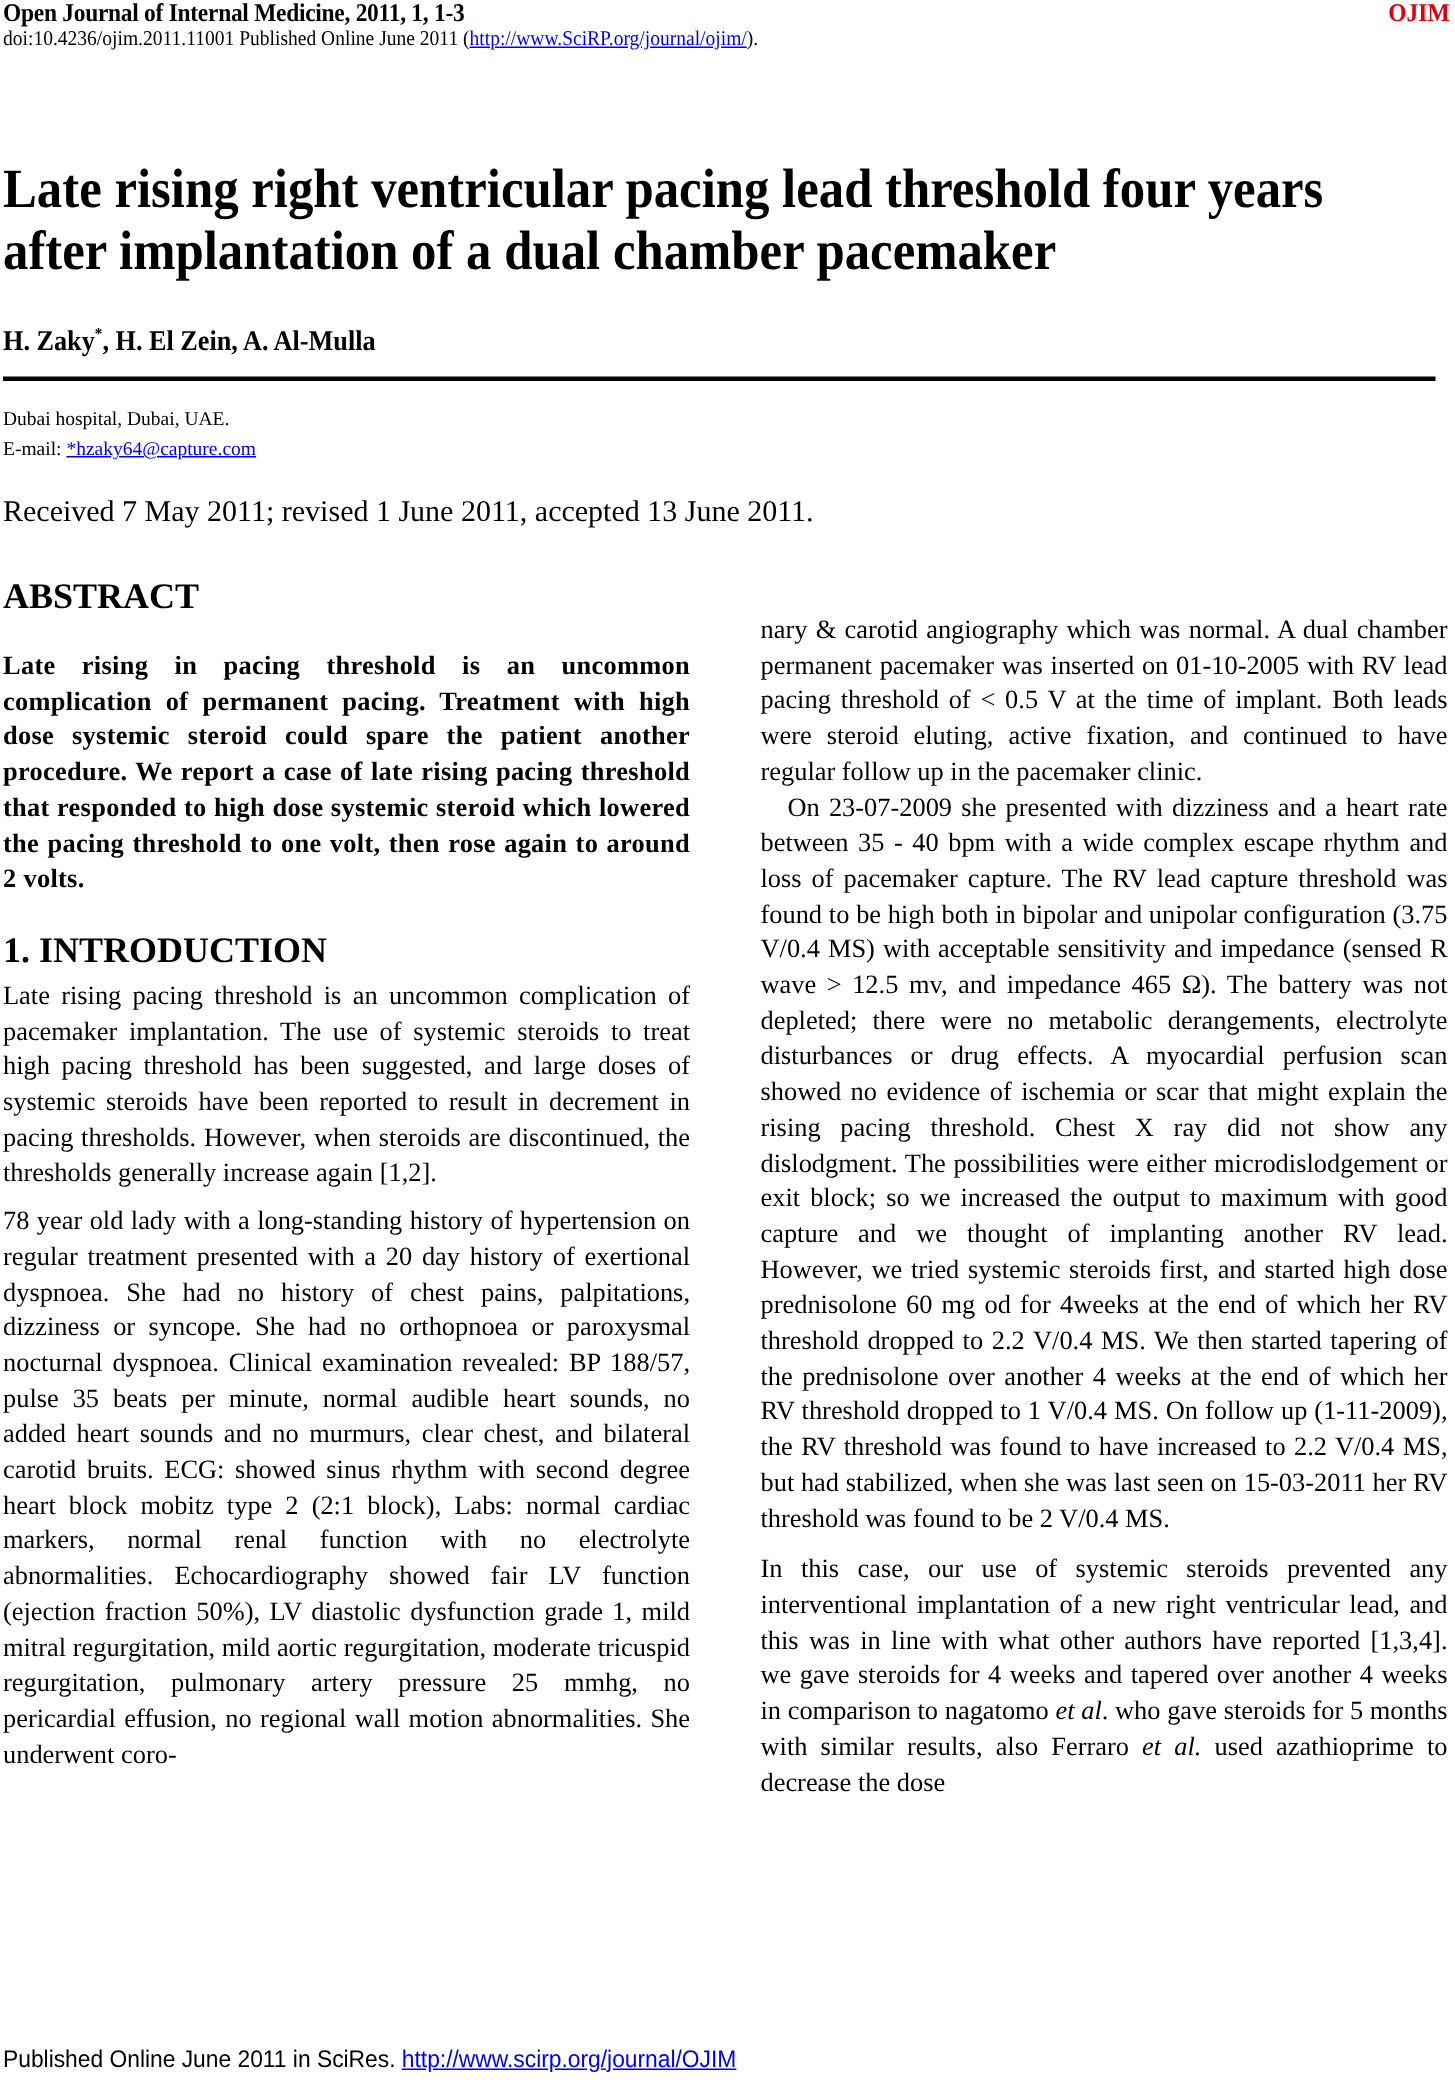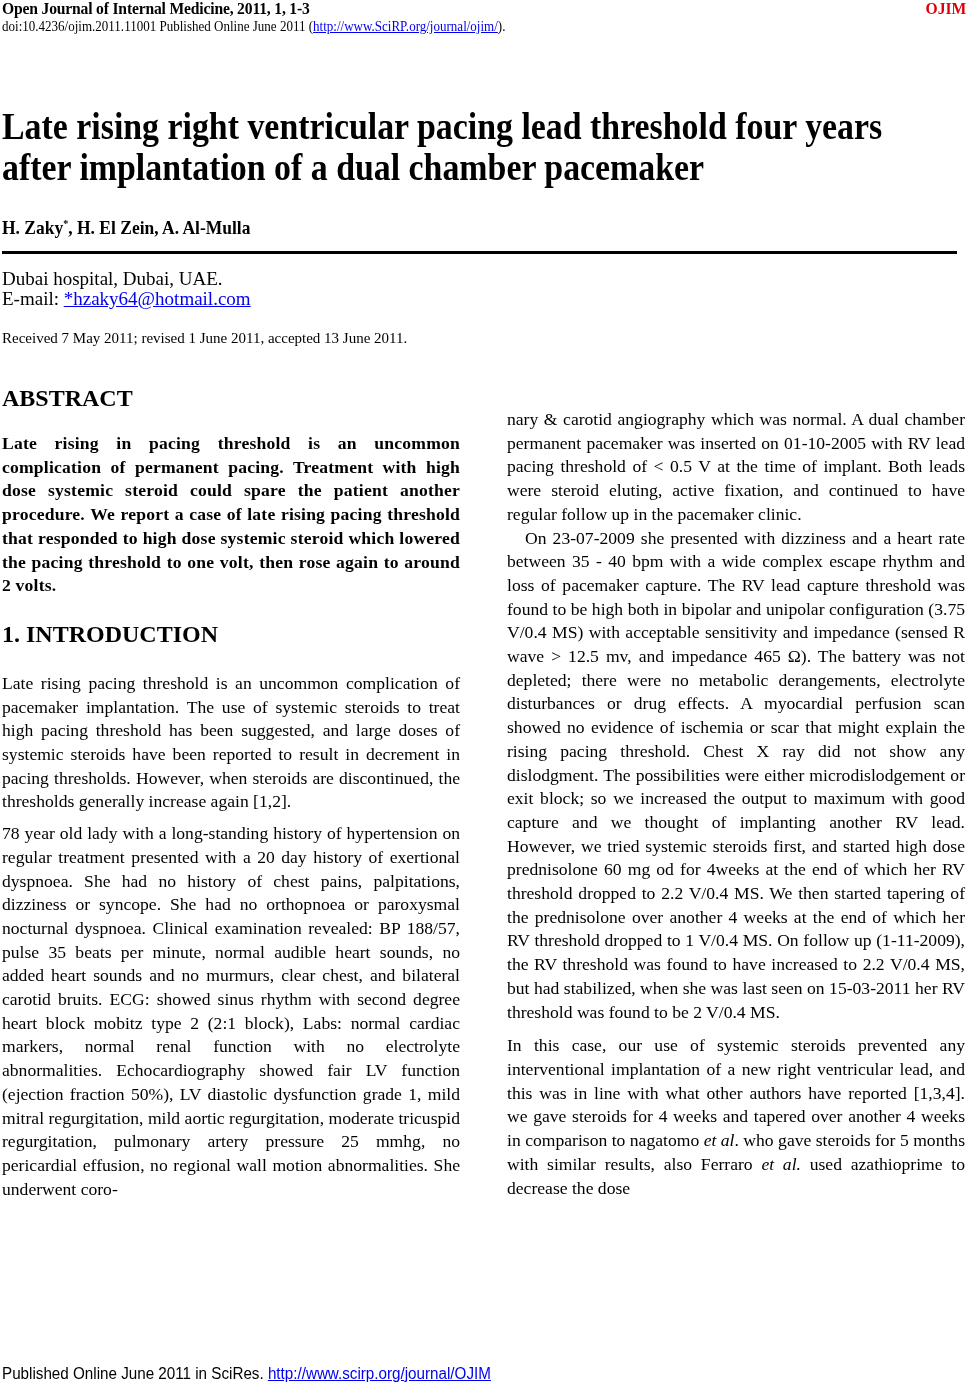--- a/index.html
+++ b/index.html
@@ -5,22 +5,22 @@
   html, body { margin: 0; padding: 0; background: #ffffff; }
   body { width: 970px; height: 1394px; position: relative; overflow: hidden; font-family: "Liberation Serif", "DejaVu Serif", serif; color: #000; }
   .hdr-journal { position: absolute; left: 2px; top: -1px; font-size: 17px; font-weight: bold; letter-spacing: -0.2px; transform: scaleX(0.92); transform-origin: left top; }
   .hdr-ojim { position: absolute; right: 4px; top: -1px; font-size: 17px; font-weight: bold; color: #e0000b; transform: scaleX(0.92); transform-origin: right top; }
   .hdr-doi { position: absolute; left: 2px; top: 19px; font-size: 14px; transform: scaleX(0.93); transform-origin: left top; white-space: nowrap; }
   a.lnk { color: #0000ee; text-decoration: underline; }
   .title { position: absolute; left: 2px; top: 106px; font-size: 37px; font-weight: bold; line-height: 41px; width: 1000px; transform: scaleX(0.915); transform-origin: left top; }
   .authors { position: absolute; left: 2px; top: 217px; font-size: 19px; font-weight: bold; transform: scaleX(0.92); transform-origin: left top; white-space: nowrap; }
   .authors sup { font-size: 11px; }
   .rule { position: absolute; left: 2px; top: 251px; width: 955px; height: 3px; background: #000; }
-  .aff { position: absolute; left: 2px; top: 269px; font-size: 19px; line-height: 20px; }
-  .received { position: absolute; left: 2px; top: 330px; font-size: 15px; text-align: center; }
+  .aff { position: absolute; left: 2px; top: 269px; font-size: 13px; line-height: 20px; }
+  .received { position: absolute; left: 2px; top: 330px; font-size: 20px; text-align: center; }
   .col { position: absolute; width: 458px; font-size: 17.6px; line-height: 23.7px; text-align: justify; }
   .col p { margin: 0; }
   .col-left { left: 2px; top: 384px; }
   .col-right { left: 507px; top: 408px; }
   .sec-h { font-weight: bold; font-size: 24px; line-height: 28px; }
   .abstract-body { font-weight: bold; letter-spacing: 0.2px; }
   .indent { text-indent: 18px; }
   .footer-text { position: absolute; left: 2px; top: 1365px; font-family: "Liberation Sans", "DejaVu Sans", sans-serif; font-size: 16px; transform: scaleX(0.95); transform-origin: left top; white-space: nowrap; }
   .logo { position: absolute; left: 877px; top: 1438px; width: 92px; height: 34px; }
   .logo-text { position: absolute; left: 30px; top: 0px; font-family: "Liberation Sans", "DejaVu Sans", sans-serif; font-size: 14px; line-height: 14px; color: #111; transform: scaleX(0.85); transform-origin: left top; }
@@ -35,29 +35,29 @@
 </div>
 
 <h1 class="title" style="margin:0;">Late rising right ventricular pacing lead threshold four years after implantation of a dual chamber pacemaker</h1>
 
 <div class="authors"><span>H. Zaky</span><sup>*</sup><span>, H.  El Zein, A. Al-Mulla</span></div>
 
 <div class="rule"></div>
 
 <div class="aff">
   <div>Dubai hospital, Dubai, UAE.</div>
-  <div><span>E-mail: </span><a class="lnk">*hzaky64@hotmail.com</a></div>
+  <div><span>E-mail: </span><a class="lnk">*hzaky64@capture.com</a></div>
 </div>
 
 <div class="received">Received 7 May 2011; revised 1 June 2011, accepted 13 June 2011.</div>
 
 <div class="col col-left">
   <p class="sec-h" style="margin-bottom:20px;">ABSTRACT</p>
   <p class="abstract-body" style="margin-bottom:22px;">Late rising in pacing threshold is an uncommon complication of permanent pacing. Treatment with high dose systemic steroid could spare the patient another procedure. We report a case of late rising pacing threshold that responded to high dose systemic steroid which lowered the pacing threshold to one volt, then rose again to around 2 volts.</p>
-  <p class="sec-h" style="margin-bottom:24px;">1. INTRODUCTION</p>
+  <p class="sec-h" style="margin-bottom:4px;">1. INTRODUCTION</p>
   <p style="margin-bottom:8px;">Late rising pacing threshold is an uncommon complication of pacemaker implantation. The use of systemic steroids to treat high pacing threshold has been suggested, and large doses of systemic steroids have been reported to result in decrement in pacing thresholds. However, when steroids are discontinued, the thresholds generally increase again [1,2].</p>
   <p>78 year old lady with a long-standing history of hypertension on regular treatment presented with a 20 day history of exertional dyspnoea. She had no history of chest pains, palpitations, dizziness or syncope. She had no orthopnoea or paroxysmal nocturnal dyspnoea. Clinical examination revealed: BP 188/57, pulse 35 beats per minute, normal audible heart sounds, no added heart sounds and no murmurs, clear chest, and bilateral carotid bruits. ECG: showed sinus rhythm with second degree heart block mobitz type 2 (2:1 block), Labs: normal cardiac markers, normal renal function with no electrolyte abnormalities. Echocardiography showed fair LV function (ejection fraction 50%), LV diastolic dysfunction grade 1, mild mitral regurgitation, mild aortic regurgitation, moderate tricuspid regurgitation, pulmonary artery pressure 25 mmhg, no pericardial effusion, no regional wall motion abnormalities. She underwent coro-</p>
 </div>
 
 <div class="col col-right">
   <p>nary &amp; carotid angiography which was normal. A dual chamber permanent pacemaker was inserted on 01-10-2005 with RV lead pacing threshold of &lt; 0.5 V at the time of implant. Both leads were steroid eluting, active fixation, and continued to have regular follow up in the pacemaker clinic.</p>
   <p class="indent" style="margin-bottom:10px;">On 23-07-2009 she presented with dizziness and a heart rate between 35 - 40 bpm with a wide complex escape rhythm and loss of pacemaker capture. The RV lead capture threshold was found to be high both in bipolar and unipolar configuration (3.75 V/0.4 MS) with acceptable sensitivity and impedance (sensed R wave &gt; 12.5 mv, and impedance 465 Ω). The battery was not depleted; there were no metabolic derangements, electrolyte disturbances or drug effects. A myocardial perfusion scan showed no evidence of ischemia or scar that might explain the rising pacing threshold. Chest X ray did not show any dislodgment. The possibilities were either microdislodgement or exit block; so we increased the output to maximum with good capture and we thought of implanting another RV lead. However, we tried systemic steroids first, and started high dose prednisolone 60 mg od for 4weeks at the end of which her RV threshold dropped to 2.2 V/0.4 MS. We then started tapering of the prednisolone over another 4 weeks at the end of which her RV threshold dropped to 1 V/0.4 MS. On follow up (1-11-2009), the RV threshold was found to have increased to 2.2 V/0.4 MS, but had stabilized, when she was last seen on 15-03-2011 her RV threshold was found to be 2 V/0.4 MS.</p>
   <p><span>In this case, our use of systemic steroids prevented any interventional implantation of a new right ventricular lead, and this was in line with what other authors have reported [1,3,4]. we gave steroids for 4 weeks and tapered over another 4 weeks in comparison to nagatomo </span><i>et al</i><span>. who gave steroids for 5 months with similar results, also Ferraro </span><i>et al.</i><span> used azathioprime to decrease the dose</span></p>
 </div>
 

